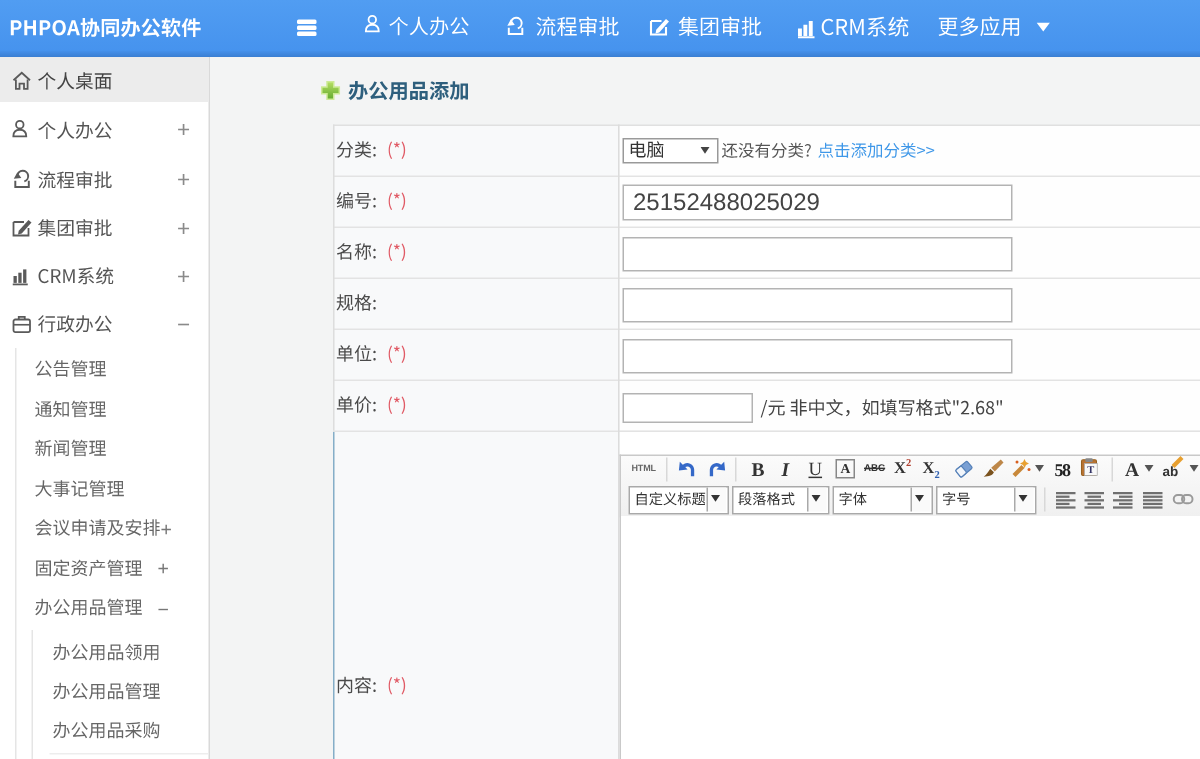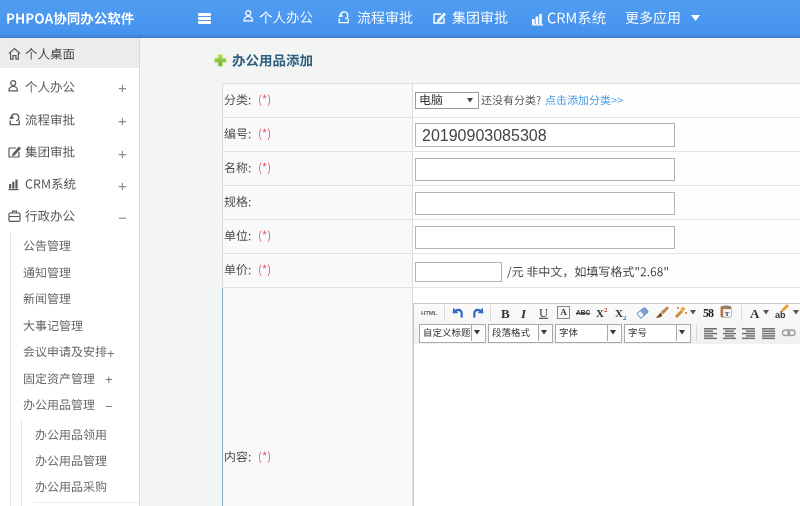--- a/index.html
+++ b/index.html
@@ -206,21 +206,21 @@
 <svg style="position:absolute;left:467px;top:98px" width="7" height="5">
     <path d="M0 0 L6 0 L3 4.5 Z" fill="#444"></path>
   </svg>
 <svg style="position:absolute;left:481px;top:94.72px;overflow:visible" width="60.2" height="12.1">
     <path fill="#555555" d="M7.4 4.0C8.2 4.8 9.3 5.9 9.8 6.5L10.4 6.0C9.9 5.3 8.8 4.3 8.0 3.5ZM0.9 0.7C1.5 1.3 2.2 2.1 2.6 2.6L3.3 2.1C2.9 1.6 2.1 0.8 1.5 0.3ZM3.6 0.9V1.7H6.9C6.0 3.4 4.7 5.0 3.1 5.9C3.3 6.1 3.6 6.4 3.7 6.6C4.7 5.9 5.6 5.1 6.3 4.1V8.6H7.2V2.9C7.4 2.5 7.7 2.1 7.9 1.7H10.2V0.9ZM2.7 3.8H0.5V4.7H1.9V8.1C1.4 8.3 0.9 8.8 0.3 9.4L0.9 10.3C1.4 9.5 1.9 8.8 2.3 8.8C2.5 8.8 2.9 9.2 3.4 9.5C4.2 10.0 5.1 10.1 6.5 10.1C7.6 10.1 9.7 10.0 10.4 10.0C10.5 9.7 10.6 9.3 10.7 9.1C9.6 9.2 7.9 9.3 6.6 9.3C5.3 9.3 4.3 9.2 3.6 8.7C3.2 8.5 2.9 8.3 2.7 8.1Z M11.9 0.8C12.6 1.2 13.5 1.8 13.9 2.1L14.4 1.5C13.9 1.1 13.0 0.6 12.4 0.3ZM11.4 3.8C12.1 4.2 13.0 4.7 13.4 5.0L13.9 4.3C13.4 4.0 12.5 3.5 11.8 3.2ZM11.7 9.5 12.4 10.1C13.0 9.1 13.8 7.7 14.3 6.5L13.7 6.0C13.1 7.2 12.3 8.7 11.7 9.5ZM15.9 0.5V1.7C15.9 2.6 15.7 3.5 14.2 4.2C14.3 4.3 14.6 4.6 14.7 4.8C16.4 4.0 16.7 2.8 16.7 1.8V1.3H18.9V2.9C18.9 3.8 19.0 4.2 19.8 4.2C20.0 4.2 20.7 4.2 20.9 4.2C21.1 4.2 21.4 4.1 21.5 4.1C21.5 3.9 21.5 3.5 21.4 3.3C21.3 3.3 21.0 3.4 20.9 3.4C20.7 3.4 20.1 3.4 19.9 3.4C19.7 3.4 19.7 3.2 19.7 2.9V0.5ZM19.6 5.7C19.2 6.6 18.6 7.3 17.8 7.8C17.1 7.3 16.5 6.6 16.1 5.7ZM14.8 5.0V5.7H15.5L15.2 5.8C15.7 6.8 16.3 7.6 17.1 8.3C16.1 8.9 15.0 9.3 13.9 9.5C14.1 9.7 14.3 10.0 14.4 10.2C15.6 9.9 16.8 9.5 17.8 8.8C18.7 9.5 19.8 10.0 21.1 10.2C21.2 10.0 21.4 9.7 21.6 9.5C20.4 9.3 19.4 8.9 18.5 8.3C19.5 7.5 20.3 6.5 20.8 5.2L20.2 4.9L20.1 5.0Z M26.3 0.1C26.2 0.6 26.0 1.1 25.8 1.5H22.7V2.3H25.5C24.8 3.8 23.8 5.1 22.4 6.0C22.6 6.2 22.9 6.5 23.0 6.6C23.7 6.1 24.3 5.6 24.8 4.9V10.2H25.6V8.0H30.2V9.2C30.2 9.3 30.2 9.4 30.0 9.4C29.8 9.4 29.1 9.4 28.4 9.4C28.5 9.6 28.6 10.0 28.7 10.2C29.6 10.2 30.2 10.2 30.6 10.1C30.9 9.9 31.0 9.7 31.0 9.2V3.6H25.7C25.9 3.2 26.2 2.8 26.4 2.3H32.3V1.5H26.7C26.9 1.1 27.0 0.7 27.1 0.3ZM25.6 6.2H30.2V7.3H25.6ZM25.6 5.5V4.3H30.2V5.5Z M40.4 0.3 39.6 0.6C40.4 2.2 41.7 4.0 42.9 5.0C43.1 4.8 43.4 4.5 43.6 4.3C42.4 3.5 41.1 1.8 40.4 0.3ZM36.6 0.3C35.9 2.0 34.8 3.5 33.5 4.5C33.7 4.6 34.0 5.0 34.2 5.1C34.5 4.9 34.8 4.6 35.1 4.3V5.1H37.2C36.9 7.0 36.3 8.7 33.7 9.6C33.9 9.7 34.1 10.1 34.2 10.3C37.0 9.3 37.8 7.3 38.0 5.1H41.0C40.9 7.8 40.8 8.9 40.5 9.2C40.4 9.3 40.2 9.3 40.0 9.3C39.8 9.3 39.1 9.3 38.4 9.3C38.5 9.5 38.6 9.8 38.6 10.1C39.3 10.1 40.0 10.1 40.4 10.1C40.7 10.1 41.0 10.0 41.2 9.7C41.6 9.3 41.8 8.0 41.9 4.7C41.9 4.6 41.9 4.3 41.9 4.3H35.1C36.0 3.3 36.9 2.0 37.4 0.6Z M52.2 0.3C51.9 0.8 51.5 1.4 51.1 1.9L51.8 2.1C52.2 1.7 52.7 1.1 53.1 0.6ZM46.0 0.7C46.5 1.1 46.9 1.8 47.2 2.2L47.9 1.8C47.7 1.4 47.2 0.8 46.7 0.4ZM49.1 0.1V2.3H44.8V3.0H48.4C47.5 3.9 46.0 4.7 44.6 5.0C44.8 5.2 45.0 5.5 45.1 5.7C46.6 5.3 48.1 4.4 49.1 3.3V5.2H49.9V3.5C51.3 4.2 52.9 5.1 53.8 5.7L54.2 5.0C53.3 4.5 51.8 3.7 50.4 3.0H54.3V2.3H49.9V0.1ZM49.1 5.4C49.0 5.9 49.0 6.2 48.9 6.6H44.7V7.4H48.6C48.0 8.4 46.9 9.1 44.5 9.5C44.7 9.7 44.9 10.0 44.9 10.2C47.7 9.7 48.9 8.8 49.5 7.5C50.3 9.0 51.9 9.9 54.1 10.2C54.2 10.0 54.4 9.6 54.6 9.5C52.6 9.2 51.1 8.5 50.3 7.4H54.3V6.6H49.8C49.8 6.2 49.9 5.8 50.0 5.4Z M57.0 6.9H57.8C57.7 5.2 59.6 4.5 59.6 2.9C59.6 1.7 58.8 1.0 57.6 1.0C56.7 1.0 56.0 1.4 55.5 2.0L56.0 2.5C56.4 2.1 56.9 1.8 57.5 1.8C58.3 1.8 58.7 2.3 58.7 3.0C58.7 4.3 56.7 5.0 57.0 6.9ZM57.4 9.5C57.8 9.5 58.2 9.2 58.2 8.7C58.2 8.3 57.8 8.0 57.4 8.0C57.0 8.0 56.7 8.3 56.7 8.7C56.7 9.2 57.0 9.5 57.4 9.5Z"></path>
   </svg>
 <svg style="position:absolute;left:545px;top:94.72px;overflow:visible" width="78.2" height="12.1">
     <path fill="#3e97e8" d="M2.6 4.2H8.4V6.2H2.6ZM3.7 7.9C3.9 8.7 4.0 9.6 4.0 10.1L4.8 10.0C4.8 9.5 4.7 8.6 4.5 7.9ZM6.0 8.0C6.3 8.6 6.7 9.6 6.8 10.1L7.6 9.9C7.5 9.3 7.1 8.5 6.8 7.8ZM8.3 7.9C8.8 8.6 9.4 9.5 9.7 10.1L10.5 9.8C10.2 9.2 9.5 8.3 9.0 7.6ZM1.9 7.6C1.6 8.5 1.0 9.3 0.5 9.9L1.2 10.2C1.8 9.6 2.4 8.7 2.7 7.9ZM1.8 3.5V7.0H9.2V3.5H5.8V2.1H10.0V1.3H5.8V0.1H5.0V3.5Z M12.6 6.0V9.6H19.5V10.2H20.4V6.0H19.5V8.8H17.0V5.2H21.3V4.4H17.0V2.6H20.5V1.8H17.0V0.1H16.1V1.8H12.5V2.6H16.1V4.4H11.7V5.2H16.1V8.8H13.5V6.0Z M26.5 6.2C26.2 7.0 25.8 8.0 25.1 8.5L25.7 9.0C26.4 8.3 26.9 7.3 27.1 6.4ZM29.1 6.6C29.4 7.3 29.7 8.3 29.8 8.9L30.5 8.7C30.4 8.0 30.1 7.1 29.7 6.3ZM30.4 6.3C31.1 7.1 31.7 8.2 32.0 9.0L32.7 8.7C32.4 7.9 31.7 6.8 31.1 6.0ZM27.9 5.0V9.3C27.9 9.4 27.8 9.5 27.7 9.5C27.5 9.5 27.0 9.5 26.5 9.5C26.6 9.7 26.7 10.0 26.7 10.2C27.5 10.2 28.0 10.2 28.2 10.1C28.5 10.0 28.6 9.8 28.6 9.3V5.0ZM22.9 0.8C23.6 1.1 24.3 1.6 24.7 2.0L25.2 1.3C24.8 1.0 24.0 0.5 23.4 0.2ZM22.4 3.8C23.1 4.1 23.9 4.5 24.3 4.9L24.7 4.2C24.3 3.9 23.5 3.4 22.9 3.2ZM22.7 9.6 23.4 10.1C23.9 9.1 24.4 7.8 24.8 6.7L24.2 6.3C23.7 7.4 23.1 8.8 22.7 9.6ZM25.6 0.7V1.5H28.0C27.9 2.0 27.7 2.5 27.5 3.0H25.1V3.8H27.1C26.6 4.7 25.8 5.4 24.8 5.9C24.9 6.1 25.2 6.4 25.3 6.6C26.6 5.9 27.4 4.9 28.1 3.8H29.4C30.1 4.9 31.1 5.9 32.1 6.4C32.3 6.2 32.5 5.9 32.7 5.7C31.8 5.4 30.9 4.6 30.3 3.8H32.5V3.0H28.4C28.6 2.5 28.8 2.0 28.9 1.5H32.1V0.7Z M39.3 1.5V10.1H40.1V9.3H42.2V10.0H43.0V1.5ZM40.1 8.5V2.3H42.2V8.5ZM35.1 0.3 35.1 2.2H33.6V3.0H35.1C35.0 5.8 34.7 8.2 33.3 9.7C33.5 9.8 33.8 10.1 33.9 10.2C35.4 8.6 35.8 6.0 35.9 3.0H37.6C37.5 7.2 37.4 8.7 37.2 9.1C37.1 9.2 37.0 9.3 36.8 9.2C36.6 9.2 36.1 9.2 35.6 9.2C35.8 9.4 35.8 9.8 35.8 10.0C36.3 10.1 36.9 10.1 37.2 10.0C37.5 10.0 37.7 9.9 37.9 9.6C38.2 9.1 38.3 7.5 38.4 2.6C38.4 2.5 38.4 2.2 38.4 2.2H35.9L36.0 0.3Z M51.4 0.3 50.6 0.6C51.4 2.2 52.7 4.0 53.9 5.0C54.1 4.8 54.4 4.5 54.6 4.3C53.4 3.5 52.1 1.8 51.4 0.3ZM47.6 0.3C46.9 2.0 45.8 3.5 44.5 4.5C44.7 4.6 45.0 5.0 45.2 5.1C45.5 4.9 45.8 4.6 46.1 4.3V5.1H48.2C47.9 7.0 47.3 8.7 44.7 9.6C44.9 9.7 45.1 10.1 45.2 10.3C48.0 9.3 48.8 7.3 49.0 5.1H52.0C51.9 7.8 51.8 8.9 51.5 9.2C51.4 9.3 51.2 9.3 51.0 9.3C50.8 9.3 50.1 9.3 49.4 9.3C49.5 9.5 49.6 9.8 49.6 10.1C50.3 10.1 51.0 10.1 51.4 10.1C51.7 10.1 52.0 10.0 52.2 9.7C52.6 9.3 52.8 8.0 52.9 4.7C52.9 4.6 52.9 4.3 52.9 4.3H46.1C47.0 3.3 47.9 2.0 48.4 0.6Z M63.2 0.3C62.9 0.8 62.5 1.4 62.1 1.9L62.8 2.1C63.2 1.7 63.7 1.1 64.1 0.6ZM57.0 0.7C57.5 1.1 57.9 1.8 58.2 2.2L58.9 1.8C58.7 1.4 58.2 0.8 57.7 0.4ZM60.1 0.1V2.3H55.8V3.0H59.4C58.5 3.9 57.0 4.7 55.6 5.0C55.8 5.2 56.0 5.5 56.1 5.7C57.6 5.3 59.1 4.4 60.1 3.3V5.2H60.9V3.5C62.3 4.2 63.9 5.1 64.8 5.7L65.2 5.0C64.3 4.5 62.8 3.7 61.4 3.0H65.3V2.3H60.9V0.1ZM60.1 5.4C60.0 5.9 60.0 6.2 59.9 6.6H55.7V7.4H59.6C59.0 8.4 57.9 9.1 55.5 9.5C55.7 9.7 55.9 10.0 55.9 10.2C58.7 9.7 59.9 8.8 60.5 7.5C61.3 9.0 62.9 9.9 65.1 10.2C65.2 10.0 65.4 9.6 65.6 9.5C63.6 9.2 62.1 8.5 61.3 7.4H65.3V6.6H60.8C60.8 6.2 60.9 5.8 61.0 5.4Z M66.4 7.7 71.7 5.7V4.9L66.4 2.8V3.7L69.0 4.6L70.7 5.2V5.3L69.0 5.9L66.4 6.9Z M72.5 7.7 77.8 5.7V4.9L72.5 2.8V3.7L75.1 4.6L76.8 5.2V5.3L75.1 5.9L72.5 6.9Z"></path>
   </svg>
 <div style="position:absolute;left:415px;top:123px;width:258px;height:22px;background:#fff;border:1px solid #b3b3b3;"></div>
-<div style="position:absolute;left:422px;top:135.5px;transform:translateY(-50%);font:normal 16px 'Liberation Sans',sans-serif;color:#444;line-height:1;white-space:nowrap;">20190903085308</div>
+<div style="position:absolute;left:422px;top:135.5px;transform:translateY(-50%);font:normal 16px 'Liberation Sans',sans-serif;color:#444;line-height:1;white-space:nowrap;">25152488025029</div>
 <div style="position:absolute;left:415px;top:158px;width:258px;height:21px;background:#fff;border:1px solid #b3b3b3;"></div>
 <div style="position:absolute;left:415px;top:192px;width:258px;height:21px;background:#fff;border:1px solid #b3b3b3;"></div>
 <div style="position:absolute;left:415px;top:226px;width:258px;height:21px;background:#fff;border:1px solid #b3b3b3;"></div>
 <div style="position:absolute;left:415px;top:262px;width:85px;height:18px;background:#fff;border:1px solid #b3b3b3;"></div>
 <svg style="position:absolute;left:507px;top:265.74px;overflow:visible" width="162.1" height="13.2">
     <path fill="#444444" d="M0.1 12.3H0.9L4.5 0.7H3.7Z M6.5 1.1V1.9H15.0V1.1ZM5.4 4.4V5.3H8.5C8.3 7.5 7.8 9.5 5.3 10.4C5.5 10.6 5.7 10.9 5.8 11.1C8.6 10.0 9.2 7.9 9.4 5.3H11.7V9.6C11.7 10.6 12.0 10.9 13.1 10.9C13.3 10.9 14.6 10.9 14.8 10.9C15.9 10.9 16.1 10.4 16.2 8.3C15.9 8.3 15.6 8.1 15.3 7.9C15.3 9.8 15.2 10.1 14.7 10.1C14.4 10.1 13.4 10.1 13.2 10.1C12.7 10.1 12.6 10.0 12.6 9.6V5.3H16.0V4.4Z M26.3 0.2V11.2H27.3V8.3H30.9V7.4H27.3V5.5H30.4V4.7H27.3V2.8H30.7V2.0H27.3V0.2ZM20.1 7.4V8.3H23.6V11.1H24.6V0.2H23.6V1.9H20.3V2.8H23.6V4.6H20.5V5.5H23.6V7.4Z M36.9 0.1V2.3H32.5V8.0H33.4V7.2H36.9V11.1H37.8V7.2H41.3V7.9H42.2V2.3H37.8V0.1ZM33.4 6.3V3.1H36.9V6.3ZM41.3 6.3H37.8V3.1H41.3Z M48.5 0.3C48.8 0.9 49.2 1.7 49.4 2.2L50.4 1.9C50.2 1.4 49.8 0.6 49.4 0.0ZM44.0 2.2V3.1H45.9C46.6 4.9 47.5 6.5 48.8 7.8C47.4 8.9 45.8 9.7 43.8 10.3C44.0 10.5 44.3 10.9 44.4 11.1C46.4 10.5 48.1 9.6 49.4 8.4C50.8 9.6 52.4 10.5 54.4 11.1C54.5 10.8 54.8 10.4 55.0 10.2C53.1 9.8 51.4 8.9 50.1 7.8C51.3 6.6 52.2 5.0 52.9 3.1H54.8V2.2ZM49.4 7.2C48.3 6.0 47.4 4.7 46.8 3.1H51.9C51.3 4.7 50.5 6.1 49.4 7.2Z M57.3 11.5C58.5 11.0 59.4 10.1 59.4 8.8C59.4 7.9 59.0 7.4 58.3 7.4C57.8 7.4 57.4 7.7 57.4 8.2C57.4 8.8 57.8 9.1 58.3 9.1L58.5 9.1C58.5 9.9 57.9 10.5 57.0 10.8Z M72.2 3.4C72.0 5.1 71.6 6.5 71.1 7.5C70.6 7.1 70.0 6.7 69.5 6.4C69.8 5.5 70.0 4.5 70.3 3.4ZM68.5 6.7C69.2 7.2 69.9 7.7 70.6 8.3C69.9 9.3 69.0 10.0 68.0 10.4C68.1 10.6 68.4 11.0 68.5 11.2C69.6 10.7 70.6 9.9 71.3 8.9C71.8 9.3 72.2 9.8 72.5 10.1L73.1 9.4C72.8 9.0 72.3 8.6 71.8 8.1C72.5 6.8 73.0 5.0 73.1 2.7L72.6 2.6L72.4 2.6H70.5C70.6 1.8 70.8 0.9 70.9 0.2L70.0 0.1C69.9 0.9 69.8 1.7 69.6 2.6H68.0V3.4H69.4C69.1 4.7 68.8 5.8 68.5 6.7ZM73.8 1.4V10.9H74.6V9.9H77.6V10.7H78.5V1.4ZM74.6 9.1V2.3H77.6V9.1Z M87.8 9.5C88.6 10.0 89.6 10.7 90.1 11.2L90.7 10.5C90.2 10.1 89.2 9.4 88.3 8.9ZM85.8 8.9C85.2 9.5 84.1 10.1 83.2 10.5C83.4 10.7 83.7 11.0 83.8 11.2C84.7 10.7 85.8 10.1 86.6 9.4ZM86.7 0.1C86.7 0.5 86.6 0.8 86.6 1.2H83.9V2.0H86.4L86.3 2.8H84.5V8.1H83.4V8.9H90.9V8.1H89.8V2.8H87.1L87.3 2.0H90.6V1.2H87.5L87.7 0.2ZM85.3 8.1V7.3H89.0V8.1ZM85.3 4.7H89.0V5.4H85.3ZM85.3 4.2V3.4H89.0V4.2ZM85.3 6.0H89.0V6.7H85.3ZM79.8 8.6 80.1 9.5C81.1 9.1 82.3 8.6 83.5 8.1L83.4 7.2L82.1 7.7V3.9H83.5V3.0H82.1V0.3H81.2V3.0H79.9V3.9H81.2V8.1C80.7 8.3 80.2 8.4 79.8 8.6Z M92.3 0.8V3.1H93.2V1.6H101.5V3.1H102.5V0.8ZM92.5 7.7V8.5H99.3V7.7ZM95.0 1.8C94.7 3.3 94.3 5.2 94.0 6.4H100.3C100.1 8.7 99.8 9.8 99.5 10.1C99.4 10.2 99.2 10.2 98.9 10.2C98.6 10.2 97.8 10.2 97.0 10.1C97.2 10.4 97.3 10.7 97.3 11.0C98.1 11.0 98.8 11.0 99.2 11.0C99.7 11.0 100.0 10.9 100.2 10.6C100.7 10.2 101.0 9.0 101.3 6.0C101.3 5.8 101.3 5.6 101.3 5.6H95.1L95.5 4.0H101.0V3.2H95.6L95.9 1.9Z M110.3 2.2H112.9C112.6 3.0 112.1 3.6 111.5 4.2C110.9 3.7 110.5 3.0 110.1 2.4ZM105.8 0.1V2.7H104.0V3.5H105.7C105.3 5.2 104.5 7.1 103.7 8.1C103.9 8.3 104.1 8.7 104.2 8.9C104.8 8.1 105.4 6.8 105.8 5.4V11.1H106.7V5.1C107.0 5.6 107.5 6.3 107.7 6.6L108.2 5.9C108.0 5.6 107.0 4.4 106.7 4.1V3.5H108.0L107.7 3.8C108.0 3.9 108.3 4.2 108.5 4.4C108.9 4.0 109.3 3.6 109.6 3.1C110.0 3.7 110.4 4.3 110.9 4.8C109.9 5.7 108.7 6.3 107.5 6.7C107.7 6.9 107.9 7.2 108.0 7.4C108.3 7.3 108.6 7.2 108.9 7.1V11.2H109.8V10.6H113.1V11.1H114.0V7.0L114.6 7.2C114.7 6.9 114.9 6.6 115.1 6.4C113.9 6.1 112.9 5.5 112.1 4.8C112.9 3.9 113.6 2.9 114.1 1.6L113.5 1.4L113.3 1.4H110.7C110.9 1.1 111.1 0.7 111.2 0.3L110.4 0.1C109.9 1.3 109.1 2.5 108.2 3.4V2.7H106.7V0.1ZM109.8 9.9V7.5H113.1V9.9ZM109.5 6.8C110.2 6.4 110.9 5.9 111.5 5.4C112.1 5.9 112.8 6.4 113.6 6.8Z M123.9 0.7C124.5 1.1 125.3 1.8 125.6 2.2L126.3 1.7C125.9 1.2 125.1 0.6 124.5 0.2ZM122.2 0.2C122.2 0.9 122.2 1.6 122.2 2.4H116.1V3.2H122.3C122.6 7.7 123.6 11.2 125.6 11.2C126.5 11.2 126.8 10.6 127.0 8.5C126.7 8.4 126.4 8.2 126.2 8.0C126.1 9.6 126.0 10.2 125.7 10.2C124.5 10.2 123.5 7.3 123.2 3.2H126.8V2.4H123.2C123.1 1.7 123.1 0.9 123.1 0.2ZM116.1 9.9 116.4 10.8C117.9 10.5 120.1 10.0 122.2 9.5L122.1 8.7L119.5 9.2V5.9H121.8V5.0H116.5V5.9H118.6V9.4Z M128.7 4.4H129.4L129.6 2.2L129.6 0.9H128.5L128.5 2.2ZM131.1 4.4H131.7L132.0 2.2L132.0 0.9H130.8L130.8 2.2Z M133.6 10.2H139.1V9.3H136.7C136.3 9.3 135.7 9.3 135.3 9.3C137.3 7.4 138.7 5.6 138.7 3.8C138.7 2.3 137.7 1.2 136.2 1.2C135.0 1.2 134.3 1.8 133.6 2.5L134.2 3.2C134.7 2.6 135.3 2.1 136.0 2.1C137.1 2.1 137.6 2.9 137.6 3.9C137.6 5.4 136.4 7.1 133.6 9.6Z M141.4 10.4C141.8 10.4 142.2 10.0 142.2 9.5C142.2 9.0 141.8 8.7 141.4 8.7C141.0 8.7 140.6 9.0 140.6 9.5C140.6 10.0 141.0 10.4 141.4 10.4Z M146.7 10.4C148.1 10.4 149.2 9.2 149.2 7.5C149.2 5.7 148.3 4.7 146.8 4.7C146.1 4.7 145.3 5.1 144.8 5.8C144.8 3.1 145.8 2.1 147.0 2.1C147.6 2.1 148.1 2.4 148.4 2.8L149.1 2.1C148.6 1.6 147.9 1.2 147.0 1.2C145.3 1.2 143.7 2.6 143.7 6.0C143.7 8.9 145.0 10.4 146.7 10.4ZM144.8 6.7C145.4 5.9 146.1 5.6 146.6 5.6C147.7 5.6 148.2 6.3 148.2 7.5C148.2 8.7 147.5 9.5 146.7 9.5C145.6 9.5 144.9 8.5 144.8 6.7Z M153.1 10.4C154.7 10.4 155.8 9.4 155.8 8.1C155.8 6.9 155.1 6.2 154.4 5.8V5.7C154.9 5.3 155.5 4.5 155.5 3.6C155.5 2.2 154.6 1.3 153.1 1.3C151.8 1.3 150.7 2.2 150.7 3.5C150.7 4.4 151.3 5.1 151.9 5.5V5.6C151.1 6.0 150.3 6.8 150.3 8.0C150.3 9.4 151.5 10.4 153.1 10.4ZM153.7 5.4C152.7 5.0 151.7 4.5 151.7 3.5C151.7 2.7 152.3 2.1 153.1 2.1C154.0 2.1 154.6 2.8 154.6 3.6C154.6 4.3 154.3 4.9 153.7 5.4ZM153.1 9.5C152.1 9.5 151.3 8.9 151.3 7.9C151.3 7.1 151.8 6.4 152.5 5.9C153.7 6.4 154.8 6.9 154.8 8.1C154.8 8.9 154.1 9.5 153.1 9.5Z M157.7 4.4H158.4L158.6 2.2L158.6 0.9H157.5L157.5 2.2ZM160.1 4.4H160.7L161.0 2.2L161.0 0.9H159.8L159.9 2.2Z"></path>
   </svg>
 <div style="position:absolute;left:413px;top:303px;width:387px;height:40px;background:linear-gradient(#fbfbfb,#f0f0f0);border:1px solid #c9c9c9;border-right:none;border-bottom:1px solid #d5d5d5;"></div>
 <div style="position:absolute;left:413px;top:344px;width:387px;height:162px;background:#fff;border-left:1px solid #c9c9c9;"></div>
 <div style="position:absolute;left:421px;top:312.5px;transform:translateY(-50%);font:bold 6px 'Liberation Sans',sans-serif;color:#666;line-height:1;white-space:nowrap;letter-spacing:-0.1px;">HTML</div>

